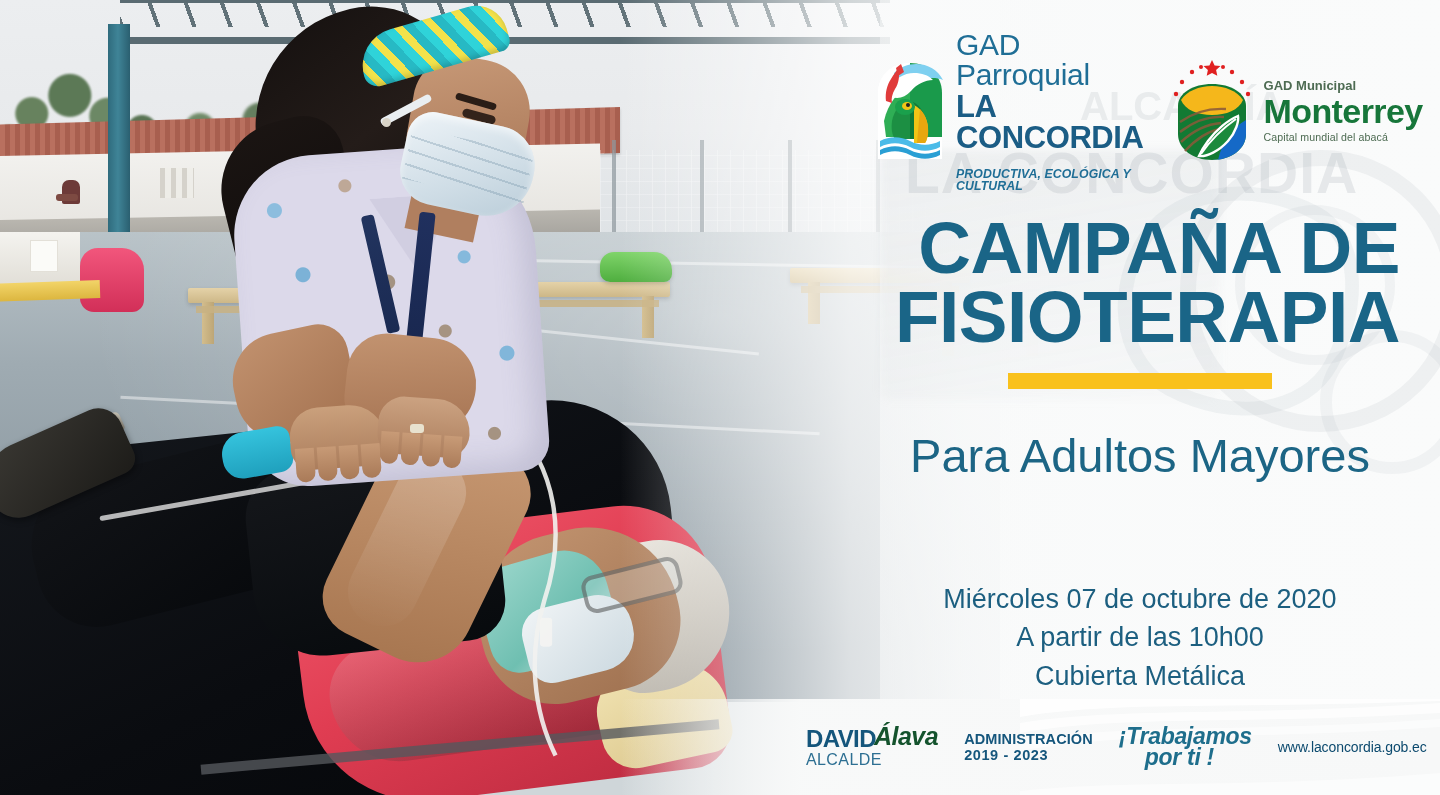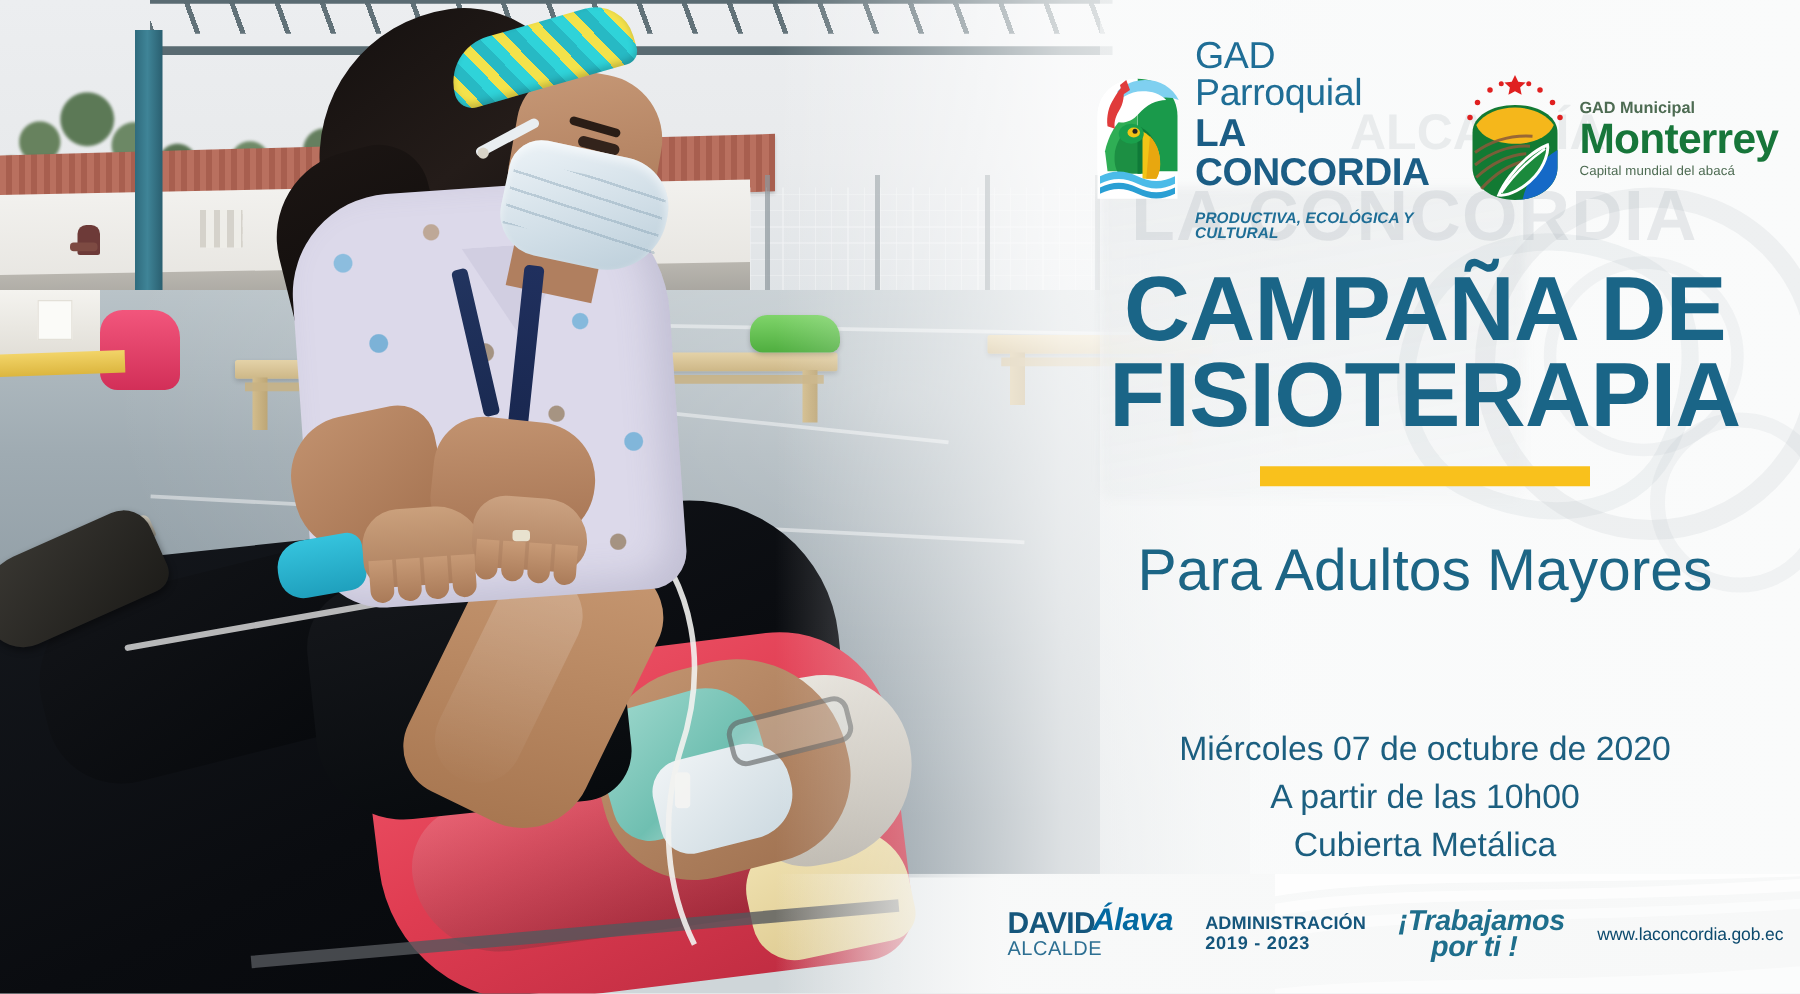--- a/index.html
+++ b/index.html
@@ -496,21 +496,21 @@
   .logo-mont{display:flex;align-items:center;gap:8px;}
   .mont-shield{position:relative;width:88px;height:110px;}
   .mont-txt{line-height:1;}
   .m-l1{font-size:13px;color:#4d6b52;font-weight:600;}
   .m-l2{font-size:34px;color:#17763a;font-weight:bold;letter-spacing:-.6px;margin-top:2px;}
   .m-l3{font-size:10.6px;color:#4d6b52;margin-top:4px;letter-spacing:.1px;}
 
   
   .headline{
     position:absolute;left:880px;top:214px;width:520px;
-    text-align:center;
+    text-align:right;
   }
   .h-line{
     font-size:73px;line-height:.94;font-weight:bold;
     color:#1a6587;letter-spacing:-.5px;
   }
   .rule{
     width:264px;height:16px;background:#f9c11c;
     margin:22px auto 0;
   }
   .subtitle{
@@ -541,21 +541,21 @@
     display:flex;align-items:center;gap:0;
   }
   .fblock{display:flex;align-items:center;}
   .sep{width:1px;height:38px;background:#b9c3c8;margin:0 13px;}
   .david{line-height:1;position:relative;}
   .david-row{display:flex;align-items:flex-end;}
   .david-name{
     font-size:24px;font-weight:bold;color:#15567c;letter-spacing:-.6px;
   }
   .david-alava{
-    font-size:25px;color:#0369a1;font-style:italic;font-weight:bold;
+    font-size:25px;color:#14532d;font-style:italic;font-weight:bold;
     letter-spacing:-.5px;margin-left:-2px;transform:translateY(-2px);
   }
   .david-sub{
     font-size:16px;color:#2d6f92;letter-spacing:.4px;margin-top:1px;
   }
   .admin{line-height:1.12;}
   .admin1{font-size:14.5px;font-weight:bold;color:#15567c;letter-spacing:.1px;}
   .admin2{font-size:14.5px;font-weight:bold;color:#15567c;letter-spacing:.6px;}
   .trabaja{
     font-size:23px;color:#1e6e8c;font-style:italic;font-weight:bold;

